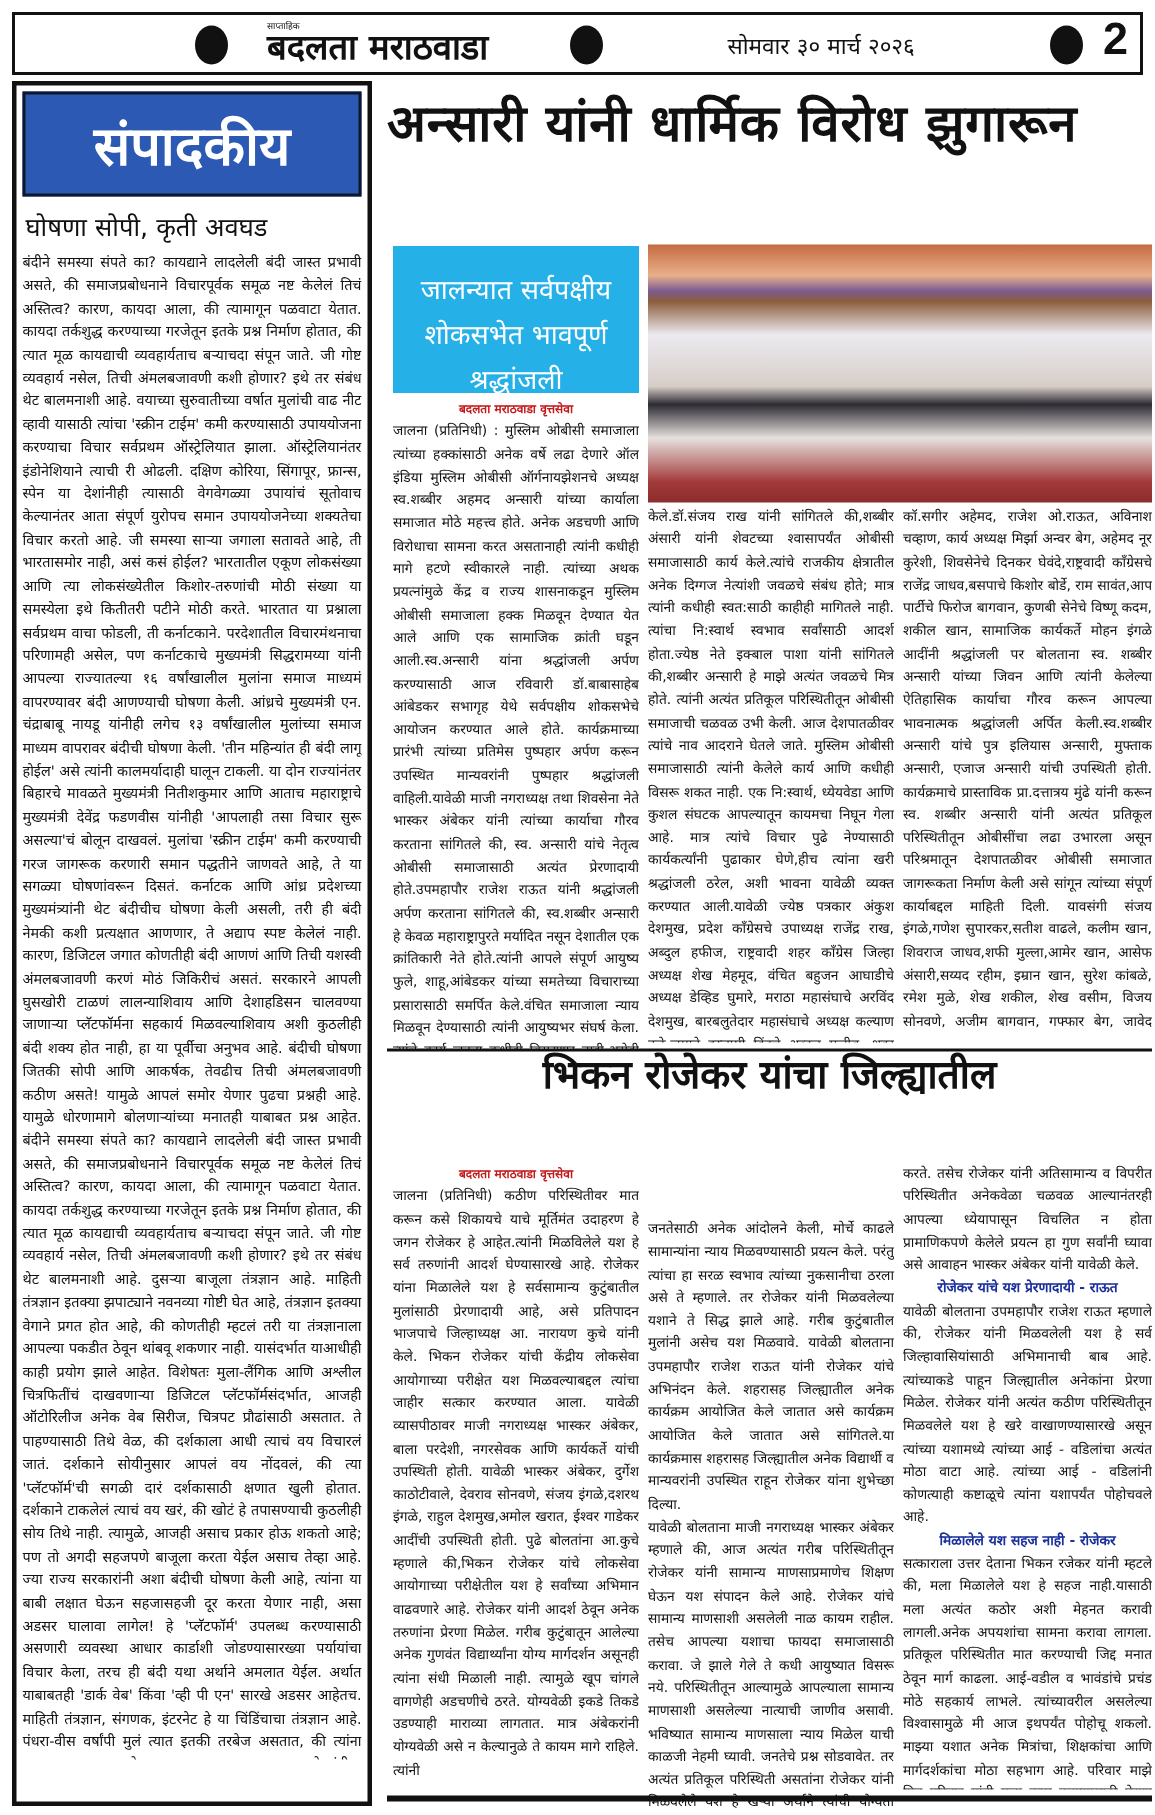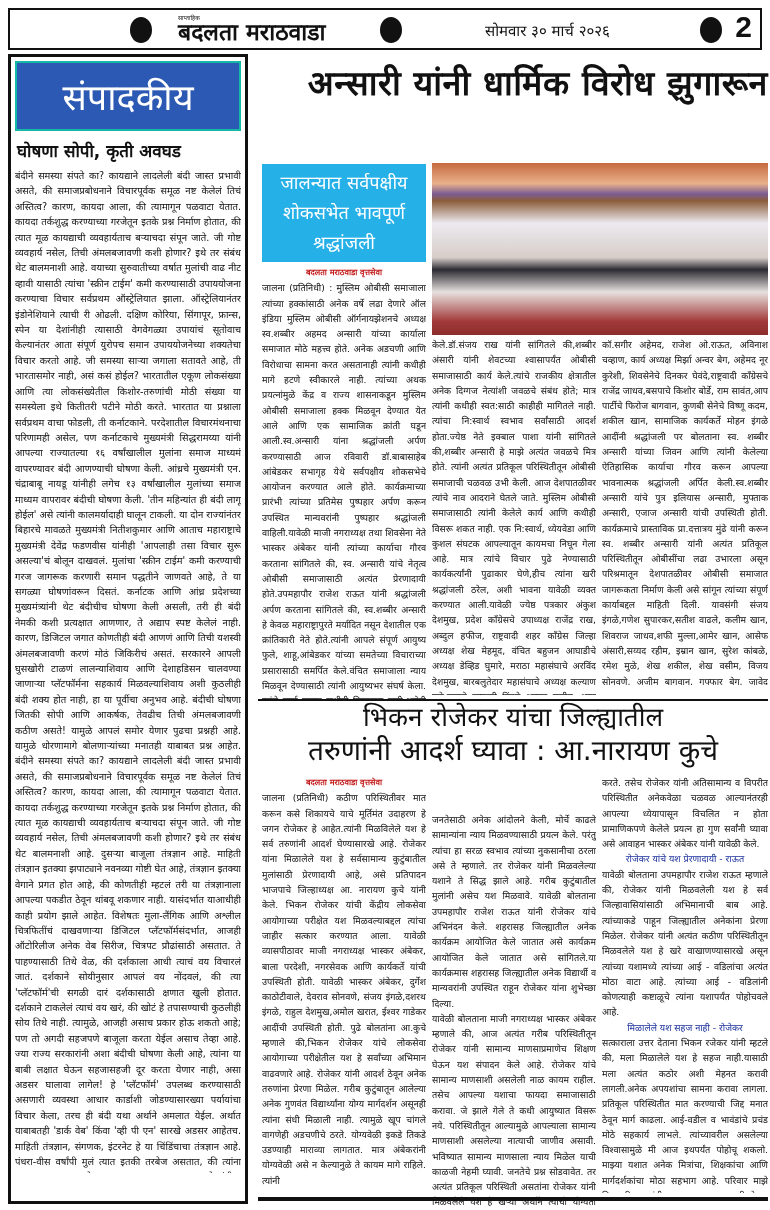--- a/index.html
+++ b/index.html
@@ -6,31 +6,31 @@
   html,body{width:770px;height:1210px;background:#fff;overflow:hidden}
   body{font-family:"DejaVu Sans","Liberation Sans",sans-serif;color:#111;position:relative}
   .masthead{position:absolute;left:8px;top:8px;width:754px;height:42px;border:2px solid #111;display:flex;align-items:center}
   .dot{width:22px;height:26px;border-radius:50%;background:#111;position:absolute;top:7px}
   .mh-name{position:absolute;left:168px;top:4px}
   .mh-sub{font-size:6px;display:block;line-height:7px}
   .mh-title{font-size:23px;font-weight:bold;line-height:22px}
   .mh-date{position:absolute;left:475px;top:10px;font-size:15px;font-weight:normal}
   .mh-page{position:absolute;right:8px;top:0px;font-size:30px;font-weight:bold;font-family:"Liberation Sans",sans-serif}
   .left-col{position:absolute;left:8px;top:54px;width:240px;height:1150px;border:3px solid #111;padding:4px}
-  .edit-banner{background:#2c59b3;height:70px;display:flex;align-items:center;justify-content:center;color:#fff;font-size:36px;font-weight:normal;border:2px solid #14b8a6}
-  .edit-head{font-size:17px;font-weight:bold;margin:8px 0 6px 2px;white-space:nowrap}
+  .edit-banner{background:#2c59b3;height:70px;display:flex;align-items:center;justify-content:center;color:#fff;font-size:36px;font-weight:bold;border:2px solid #0f172a}
+  .edit-head{font-size:17px;font-weight:normal;margin:8px 0 6px 2px;white-space:nowrap}
   .edit-body{font-size:9.6px;line-height:15.4px;text-align:justify;height:1005px;overflow:hidden}
-  .headline1{position:absolute;left:258px;top:58px;width:510px;text-align:right;font-size:34px;font-weight:bold;line-height:50px;letter-spacing:0.5px}
-  .subbox{position:absolute;left:262px;top:164px;width:164px;height:98px;background:#25b0e8;color:#fff;font-size:18px;line-height:30px;text-align:center;padding-top:4px}
+  .headline1{position:absolute;left:258px;top:58px;width:510px;text-align:left;font-size:34px;font-weight:bold;line-height:50px;letter-spacing:0.5px}
+  .subbox{position:absolute;left:262px;top:164px;width:164px;height:98px;background:#25b0e8;color:#fff;font-size:18px;line-height:30px;text-align:center;padding-top:15px}
   .byline{color:#c31b1b;font-size:8px;font-weight:bold;text-align:center}
   .photo{position:absolute;left:432px;top:163px;width:336px;height:172px;overflow:hidden;background:linear-gradient(180deg,#c66a40 0%,#e8b08a 12%,#7b5b93 18%,#8c5d3b 22%,#eceaf0 35%,#d6cdc8 55%,#2d2b33 62%,#e6e1de 75%,#a33a3a 92%,#8c2c2c 100%)}
   .col{position:absolute;font-size:9.2px;line-height:15.3px;text-align:justify;overflow:hidden}
   .rule{position:absolute;height:2px;background:#111}
-  .headline2{position:absolute;left:258px;top:700px;width:510px;text-align:center;font-size:26px;font-weight:normal;line-height:34px}
-  .subhead{color:#1a2f9c;font-weight:normal;text-align:center}
+  .headline2{position:absolute;left:258px;top:700px;width:510px;text-align:center;font-size:26px;font-weight:bold;line-height:34px}
+  .subhead{color:#1a2f9c;font-weight:bold;text-align:center}
   .bottom-rule{position:absolute;left:258px;top:1197px;width:510px;height:4px;background:#111}
 </style>
 </head>
 <body>
 
 <div class="masthead">
   <span class="dot" style="left:120px"></span>
   <div class="mh-name">
     <span class="mh-sub">साप्ताहिक</span>
     <span class="mh-title">बदलता मराठवाडा</span>
@@ -57,21 +57,20 @@
   <div class="byline">बदलता मराठवाडा वृत्तसेवा</div>
   <div>जालना (प्रतिनिधी) : मुस्लिम ओबीसी समाजाला त्यांच्या हक्कांसाठी अनेक वर्षे लढा देणारे ऑल इंडिया मुस्लिम ओबीसी ऑर्गनायझेशनचे अध्यक्ष स्व.शब्बीर अहमद अन्सारी यांच्या कार्याला समाजात मोठे महत्त्व होते. अनेक अडचणी आणि विरोधाचा सामना करत असतानाही त्यांनी कधीही मागे हटणे स्वीकारले नाही. त्यांच्या अथक प्रयत्नांमुळे केंद्र व राज्य शासनाकडून मुस्लिम ओबीसी समाजाला हक्क मिळवून देण्यात येत आले आणि एक सामाजिक क्रांती घडून आली.स्व.अन्सारी यांना श्रद्धांजली अर्पण करण्यासाठी आज रविवारी डॉ.बाबासाहेब आंबेडकर सभागृह येथे सर्वपक्षीय शोकसभेचे आयोजन करण्यात आले होते. कार्यक्रमाच्या प्रारंभी त्यांच्या प्रतिमेस पुष्पहार अर्पण करून उपस्थित मान्यवरांनी पुष्पहार श्रद्धांजली वाहिली.यावेळी माजी नगराध्यक्ष तथा शिवसेना नेते भास्कर अंबेकर यांनी त्यांच्या कार्याचा गौरव करताना सांगितले की, स्व. अन्सारी यांचे नेतृत्व ओबीसी समाजासाठी अत्यंत प्रेरणादायी होते.उपमहापौर राजेश राऊत यांनी श्रद्धांजली अर्पण करताना सांगितले की, स्व.शब्बीर अन्सारी हे केवळ महाराष्ट्रापुरते मर्यादित नसून देशातील एक क्रांतिकारी नेते होते.त्यांनी आपले संपूर्ण आयुष्य फुले, शाहू,आंबेडकर यांच्या समतेच्या विचाराच्या प्रसारासाठी समर्पित केले.वंचित समाजाला न्याय मिळवून देण्यासाठी त्यांनी आयुष्यभर संघर्ष केला. त्यांचे कार्य जनता कधीही विसरणार नाही,असेही त्यांनी नमूद</div>
 </div>
 <div class="col" style="left:432px;top:337px;width:164px;height:358px">केले.डॉ.संजय राख यांनी सांगितले की,शब्बीर अंसारी यांनी शेवटच्या श्वासापर्यंत ओबीसी समाजासाठी कार्य केले.त्यांचे राजकीय क्षेत्रातील अनेक दिग्गज नेत्यांशी जवळचे संबंध होते; मात्र त्यांनी कधीही स्वत:साठी काहीही मागितले नाही. त्यांचा नि:स्वार्थ स्वभाव सर्वांसाठी आदर्श होता.ज्येष्ठ नेते इक्बाल पाशा यांनी सांगितले की,शब्बीर अन्सारी हे माझे अत्यंत जवळचे मित्र होते. त्यांनी अत्यंत प्रतिकूल परिस्थितीतून ओबीसी समाजाची चळवळ उभी केली. आज देशपातळीवर त्यांचे नाव आदराने घेतले जाते. मुस्लिम ओबीसी समाजासाठी त्यांनी केलेले कार्य आणि कधीही विसरू शकत नाही. एक नि:स्वार्थ, ध्येयवेडा आणि कुशल संघटक आपल्यातून कायमचा निघून गेला आहे. मात्र त्यांचे विचार पुढे नेण्यासाठी कार्यकर्त्यांनी पुढाकार घेणे,हीच त्यांना खरी श्रद्धांजली ठरेल, अशी भावना यावेळी व्यक्त करण्यात आली.यावेळी ज्येष्ठ पत्रकार अंकुश देशमुख, प्रदेश काँग्रेसचे उपाध्यक्ष राजेंद्र राख, अब्दुल हफीज, राष्ट्रवादी शहर काँग्रेस जिल्हा अध्यक्ष शेख मेहमूद, वंचित बहुजन आघाडीचे अध्यक्ष डेव्हिड घुमारे, मराठा महासंघाचे अरविंद देशमुख, बारबलुतेदार महासंघाचे अध्यक्ष कल्याण दळे,जमाते इस्लामी हिंदचे अब्दुल मुजीब, शहर काँग्रेसचे अध्यक्ष अतिक खान,</div>
 <div class="col" style="left:602px;top:337px;width:166px;height:348px">कॉ.सगीर अहेमद, राजेश ओ.राऊत, अविनाश चव्हाण, कार्य अध्यक्ष मिर्झा अन्वर बेग, अहेमद नूर कुरेशी, शिवसेनेचे दिनकर घेवंदे,राष्ट्रवादी काँग्रेसचे राजेंद्र जाधव,बसपाचे किशोर बोर्डे, राम सावंत,आप पार्टीचे फिरोज बागवान, कुणबी सेनेचे विष्णू कदम, शकील खान, सामाजिक कार्यकर्ते मोहन इंगळे आदींनी श्रद्धांजली पर बोलताना स्व. शब्बीर अन्सारी यांच्या जिवन आणि त्यांनी केलेल्या ऐतिहासिक कार्याचा गौरव करून आपल्या भावनात्मक श्रद्धांजली अर्पित केली.स्व.शब्बीर अन्सारी यांचे पुत्र इलियास अन्सारी, मुफ्ताक अन्सारी, एजाज अन्सारी यांची उपस्थिती होती. कार्यक्रमाचे प्रास्ताविक प्रा.दत्तात्रय मुंढे यांनी करून स्व. शब्बीर अन्सारी यांनी अत्यंत प्रतिकूल परिस्थितीतून ओबीसींचा लढा उभारला असून परिश्रमातून देशपातळीवर ओबीसी समाजात जागरूकता निर्माण केली असे सांगून त्यांच्या संपूर्ण कार्याबद्दल माहिती दिली. यावसंगी संजय इंगळे,गणेश सुपारकर,सतीश वाढले, कलीम खान, शिवराज जाधव,शफी मुल्ला,आमेर खान, आसेफ अंसारी,सय्यद रहीम, इम्रान खान, सुरेश कांबळे, रमेश मुळे, शेख शकील, शेख वसीम, विजय सोनवणे, अजीम बागवान, गफ्फार बेग, जावेद अली, संतोष निकाळजे आदि विविध पक्षाचे पदाधिकारी व कार्यकर्ते मोठ्या संख्येने उपस्थित होते.</div>
 
 <div class="rule" style="left:258px;top:699px;width:510px"></div>
 
 <div class="headline2">
   <div>भिकन रोजेकर यांचा जिल्ह्यातील</div>
-  <div style="font-size:28px">तरुणांनी आदर्श घ्यावा : आ.नारायण कुचे</div>
 </div>
 
 <div class="col" style="left:262px;top:775px;width:164px;height:418px">
   <div class="byline">बदलता मराठवाडा वृत्तसेवा</div>
   <div>जालना (प्रतिनिधी) कठीण परिस्थितीवर मात करून कसे शिकायचे याचे मूर्तिमंत उदाहरण हे जगन रोजेकर हे आहेत.त्यांनी मिळविलेले यश हे सर्व तरुणांनी आदर्श घेण्यासारखे आहे. रोजेकर यांना मिळालेले यश हे सर्वसामान्य कुटुंबातील मुलांसाठी प्रेरणादायी आहे, असे प्रतिपादन भाजपाचे जिल्हाध्यक्ष आ. नारायण कुचे यांनी केले. भिकन रोजेकर यांची केंद्रीय लोकसेवा आयोगाच्या परीक्षेत यश मिळवल्याबद्दल त्यांचा जाहीर सत्कार करण्यात आला. यावेळी व्यासपीठावर माजी नगराध्यक्ष भास्कर अंबेकर, बाला परदेशी, नगरसेवक आणि कार्यकर्ते यांची उपस्थिती होती. यावेळी भास्कर अंबेकर, दुर्गेश काठोटीवाले, देवराव सोनवणे, संजय इंगळे,दशरथ इंगळे, राहुल देशमुख,अमोल खरात, ईश्वर गाडेकर आदींची उपस्थिती होती. पुढे बोलतांना आ.कुचे म्हणाले की,भिकन रोजेकर यांचे लोकसेवा आयोगाच्या परीक्षेतील यश हे सर्वांच्या अभिमान वाढवणारे आहे. रोजेकर यांनी आदर्श ठेवून अनेक तरुणांना प्रेरणा मिळेल. गरीब कुटुंबातून आलेल्या अनेक गुणवंत विद्यार्थ्यांना योग्य मार्गदर्शन असूनही त्यांना संधी मिळाली नाही. त्यामुळे खूप चांगले वागणेही अडचणीचे ठरते. योग्यवेळी इकडे तिकडे उडण्याही माराव्या लागतात. मात्र अंबेकरांनी योग्यवेळी असे न केल्यानुळे ते कायम मागे राहिले. त्यांनी</div>
 </div>
 <div class="col" style="left:432px;top:812px;width:164px;height:418px">
   <div>जनतेसाठी अनेक आंदोलने केली, मोर्चे काढले सामान्यांना न्याय मिळवण्यासाठी प्रयत्न केले. परंतु त्यांचा हा सरळ स्वभाव त्यांच्या नुकसानीचा ठरला असे ते म्हणाले. तर रोजेकर यांनी मिळवलेल्या यशाने ते सिद्ध झाले आहे. गरीब कुटुंबातील मुलांनी असेच यश मिळवावे. यावेळी बोलताना उपमहापौर राजेश राऊत यांनी रोजेकर यांचे अभिनंदन केले. शहरासह जिल्ह्यातील अनेक कार्यक्रम आयोजित केले जातात असे कार्यक्रम आयोजित केले जातात असे सांगितले.या कार्यक्रमास शहरासह जिल्ह्यातील अनेक विद्यार्थी व मान्यवरांनी उपस्थित राहून रोजेकर यांना शुभेच्छा दिल्या.</div>
   <div>यावेळी बोलताना माजी नगराध्यक्ष भास्कर अंबेकर म्हणाले की, आज अत्यंत गरीब परिस्थितीतून रोजेकर यांनी सामान्य माणसाप्रमाणेच शिक्षण घेऊन यश संपादन केले आहे. रोजेकर यांचे सामान्य माणसाशी असलेली नाळ कायम राहील. तसेच आपल्या यशाचा फायदा समाजासाठी करावा. जे झाले गेले ते कधी आयुष्यात विसरू नये. परिस्थितीतून आल्यामुळे आपल्याला सामान्य माणसाशी असलेल्या नात्याची जाणीव असावी. भविष्यात सामान्य माणसाला न्याय मिळेल याची काळजी नेहमी घ्यावी. जनतेचे प्रश्न सोडवावेत. तर अत्यंत प्रतिकूल परिस्थिती असतांना रोजेकर यांनी मिळवलेले यश हे खऱ्या अर्थाने त्यांची योग्यता सिद्ध मात्र अत्यंत चांगल्या असतात. त्यामुळे सर्वसामान्य माणसाला न्याय मिळेल याची काळजी नेहमी घ्यावी. तर अत्यंत प्रतिकूल परिस्थिती असतांना रोजेकर यांनी मिळवलेले यश हे खऱ्या अर्थाने त्यांची योग्यता सिद्ध</div>
 </div>

